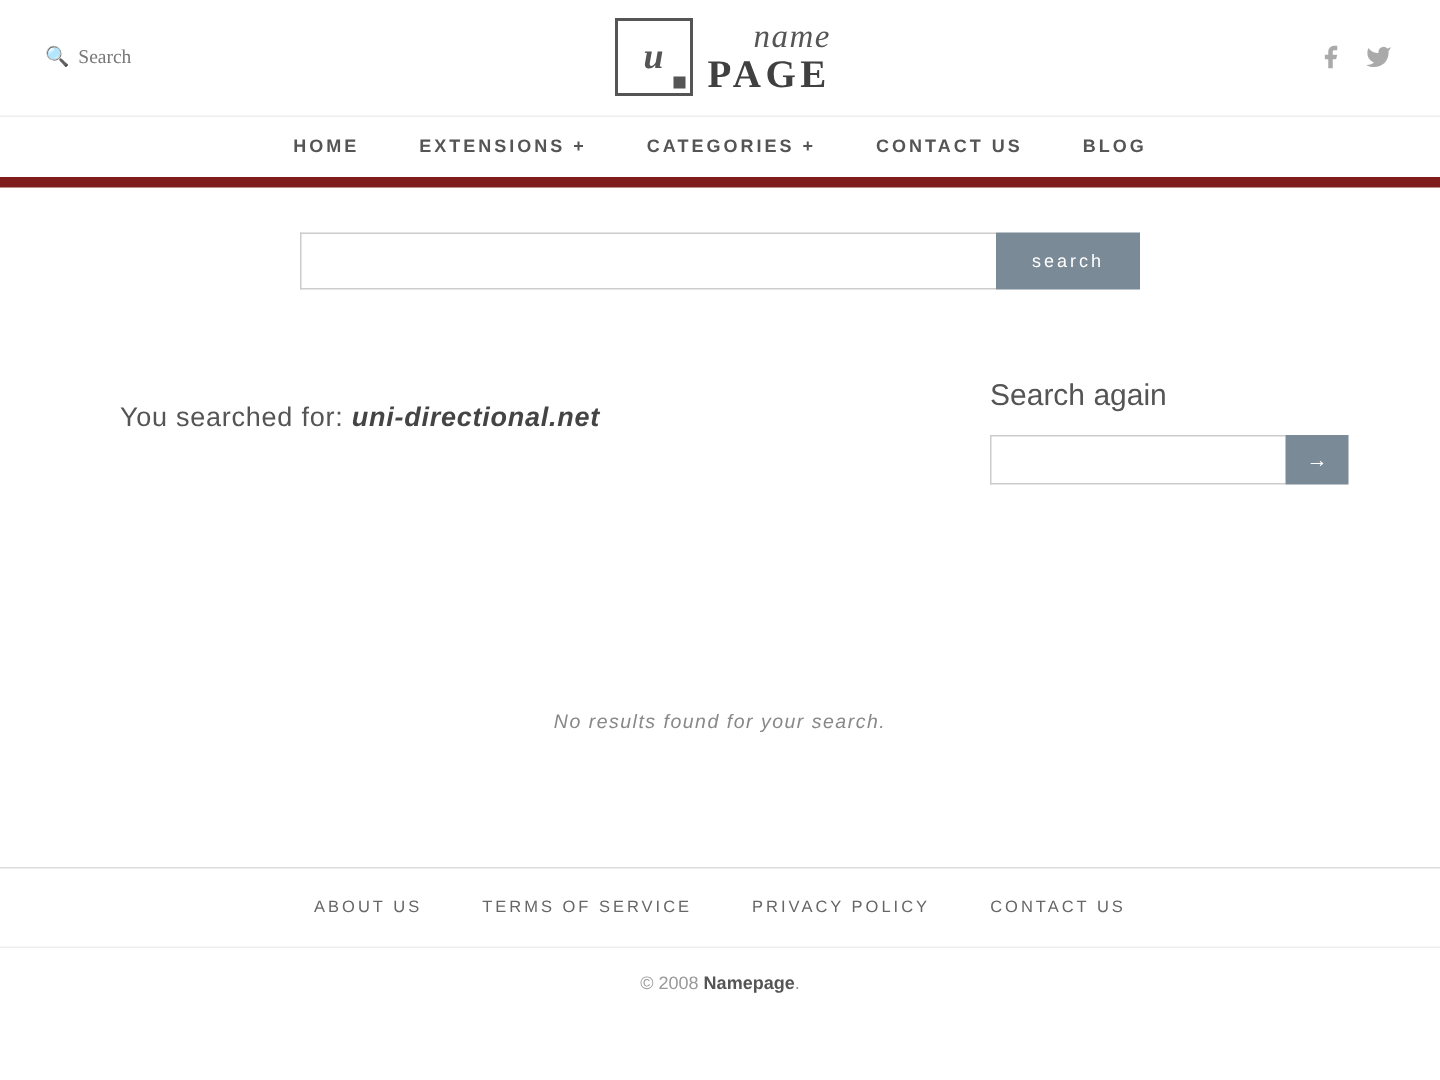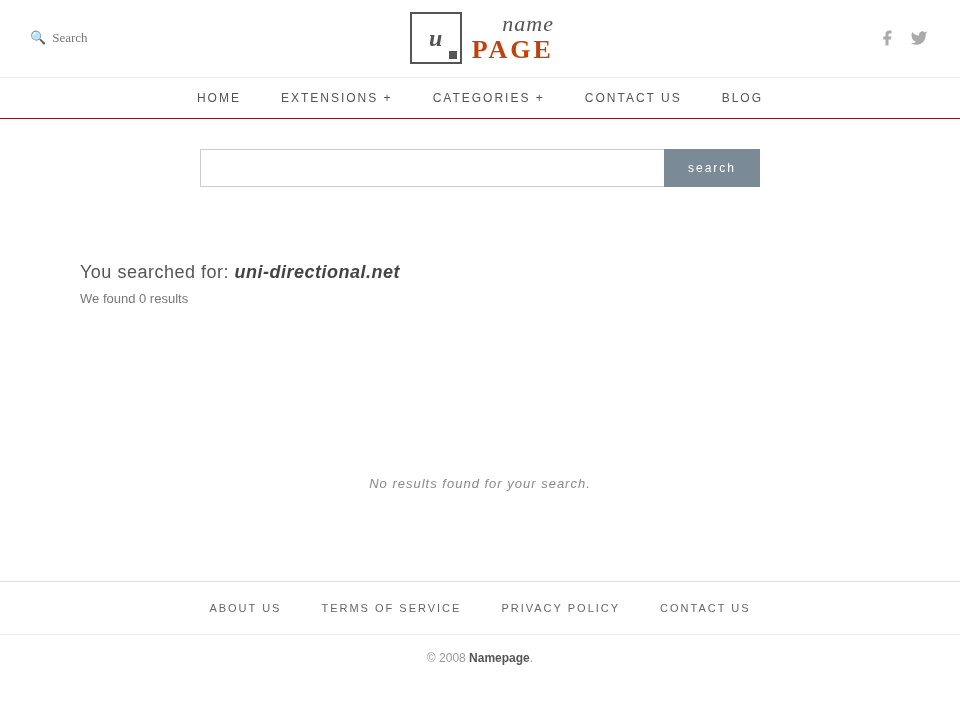--- a/index.html
+++ b/index.html
@@ -61,21 +61,21 @@
     }
     .logo-name {
       font-size: 22px;
       font-style: italic;
       color: #555;
       letter-spacing: 1px;
     }
     .logo-page {
       font-size: 26px;
       font-weight: bold;
-      color: #c2410c;
+      color: #404040;
       letter-spacing: 3px;
       text-transform: uppercase;
     }
     .social-icons {
       display: flex;
       gap: 10px;
       align-items: center;
     }
     .social-icon {
       color: #aaa;
@@ -83,22 +83,23 @@
       cursor: pointer;
       width: 22px;
       height: 22px;
       display: flex;
       align-items: center;
       justify-content: center;
     }
 
     
     .nav {
-      border-bottom: 1px solid #7f1d1d;
+      border-bottom: 7px solid #7f1d1d;
       padding: 0 44px;
+      font-weight: bold;
     }
     .nav ul {
       display: flex;
       list-style: none;
       justify-content: center;
       gap: 40px;
       padding: 12px 0;
     }
     .nav ul li a {
       text-decoration: none;
@@ -319,23 +320,29 @@
     <input class="search-bar-input" type="text" placeholder="" style="">
     <button class="search-bar-btn" type="submit">search</button>
   </form>
 </div>
 
 <div class="main-content">
   <div class="search-results-left">
     <p class="searched-for">
       <span>You searched for: </span><strong>uni-directional.net</strong>
     </p>
-    <p class="results-count">We found 0 results</p>
-  </div>
-
+  </div>
+
+  <div class="search-again-right">
+    <h3 class="search-again-title">Search again</h3>
+    <form class="search-again-form">
+      <input class="search-again-input" type="text" placeholder="" style="">
+      <button class="search-again-btn" type="submit">→</button>
+    </form>
+  </div>
 </div>
 
 <div class="no-results-center">
   <p class="no-results-msg">No results found for your search.</p>
 </div>
 
 <hr class="footer-divider" style="margin-top:60px;">
 
 <nav class="footer-nav">
   <ul>

